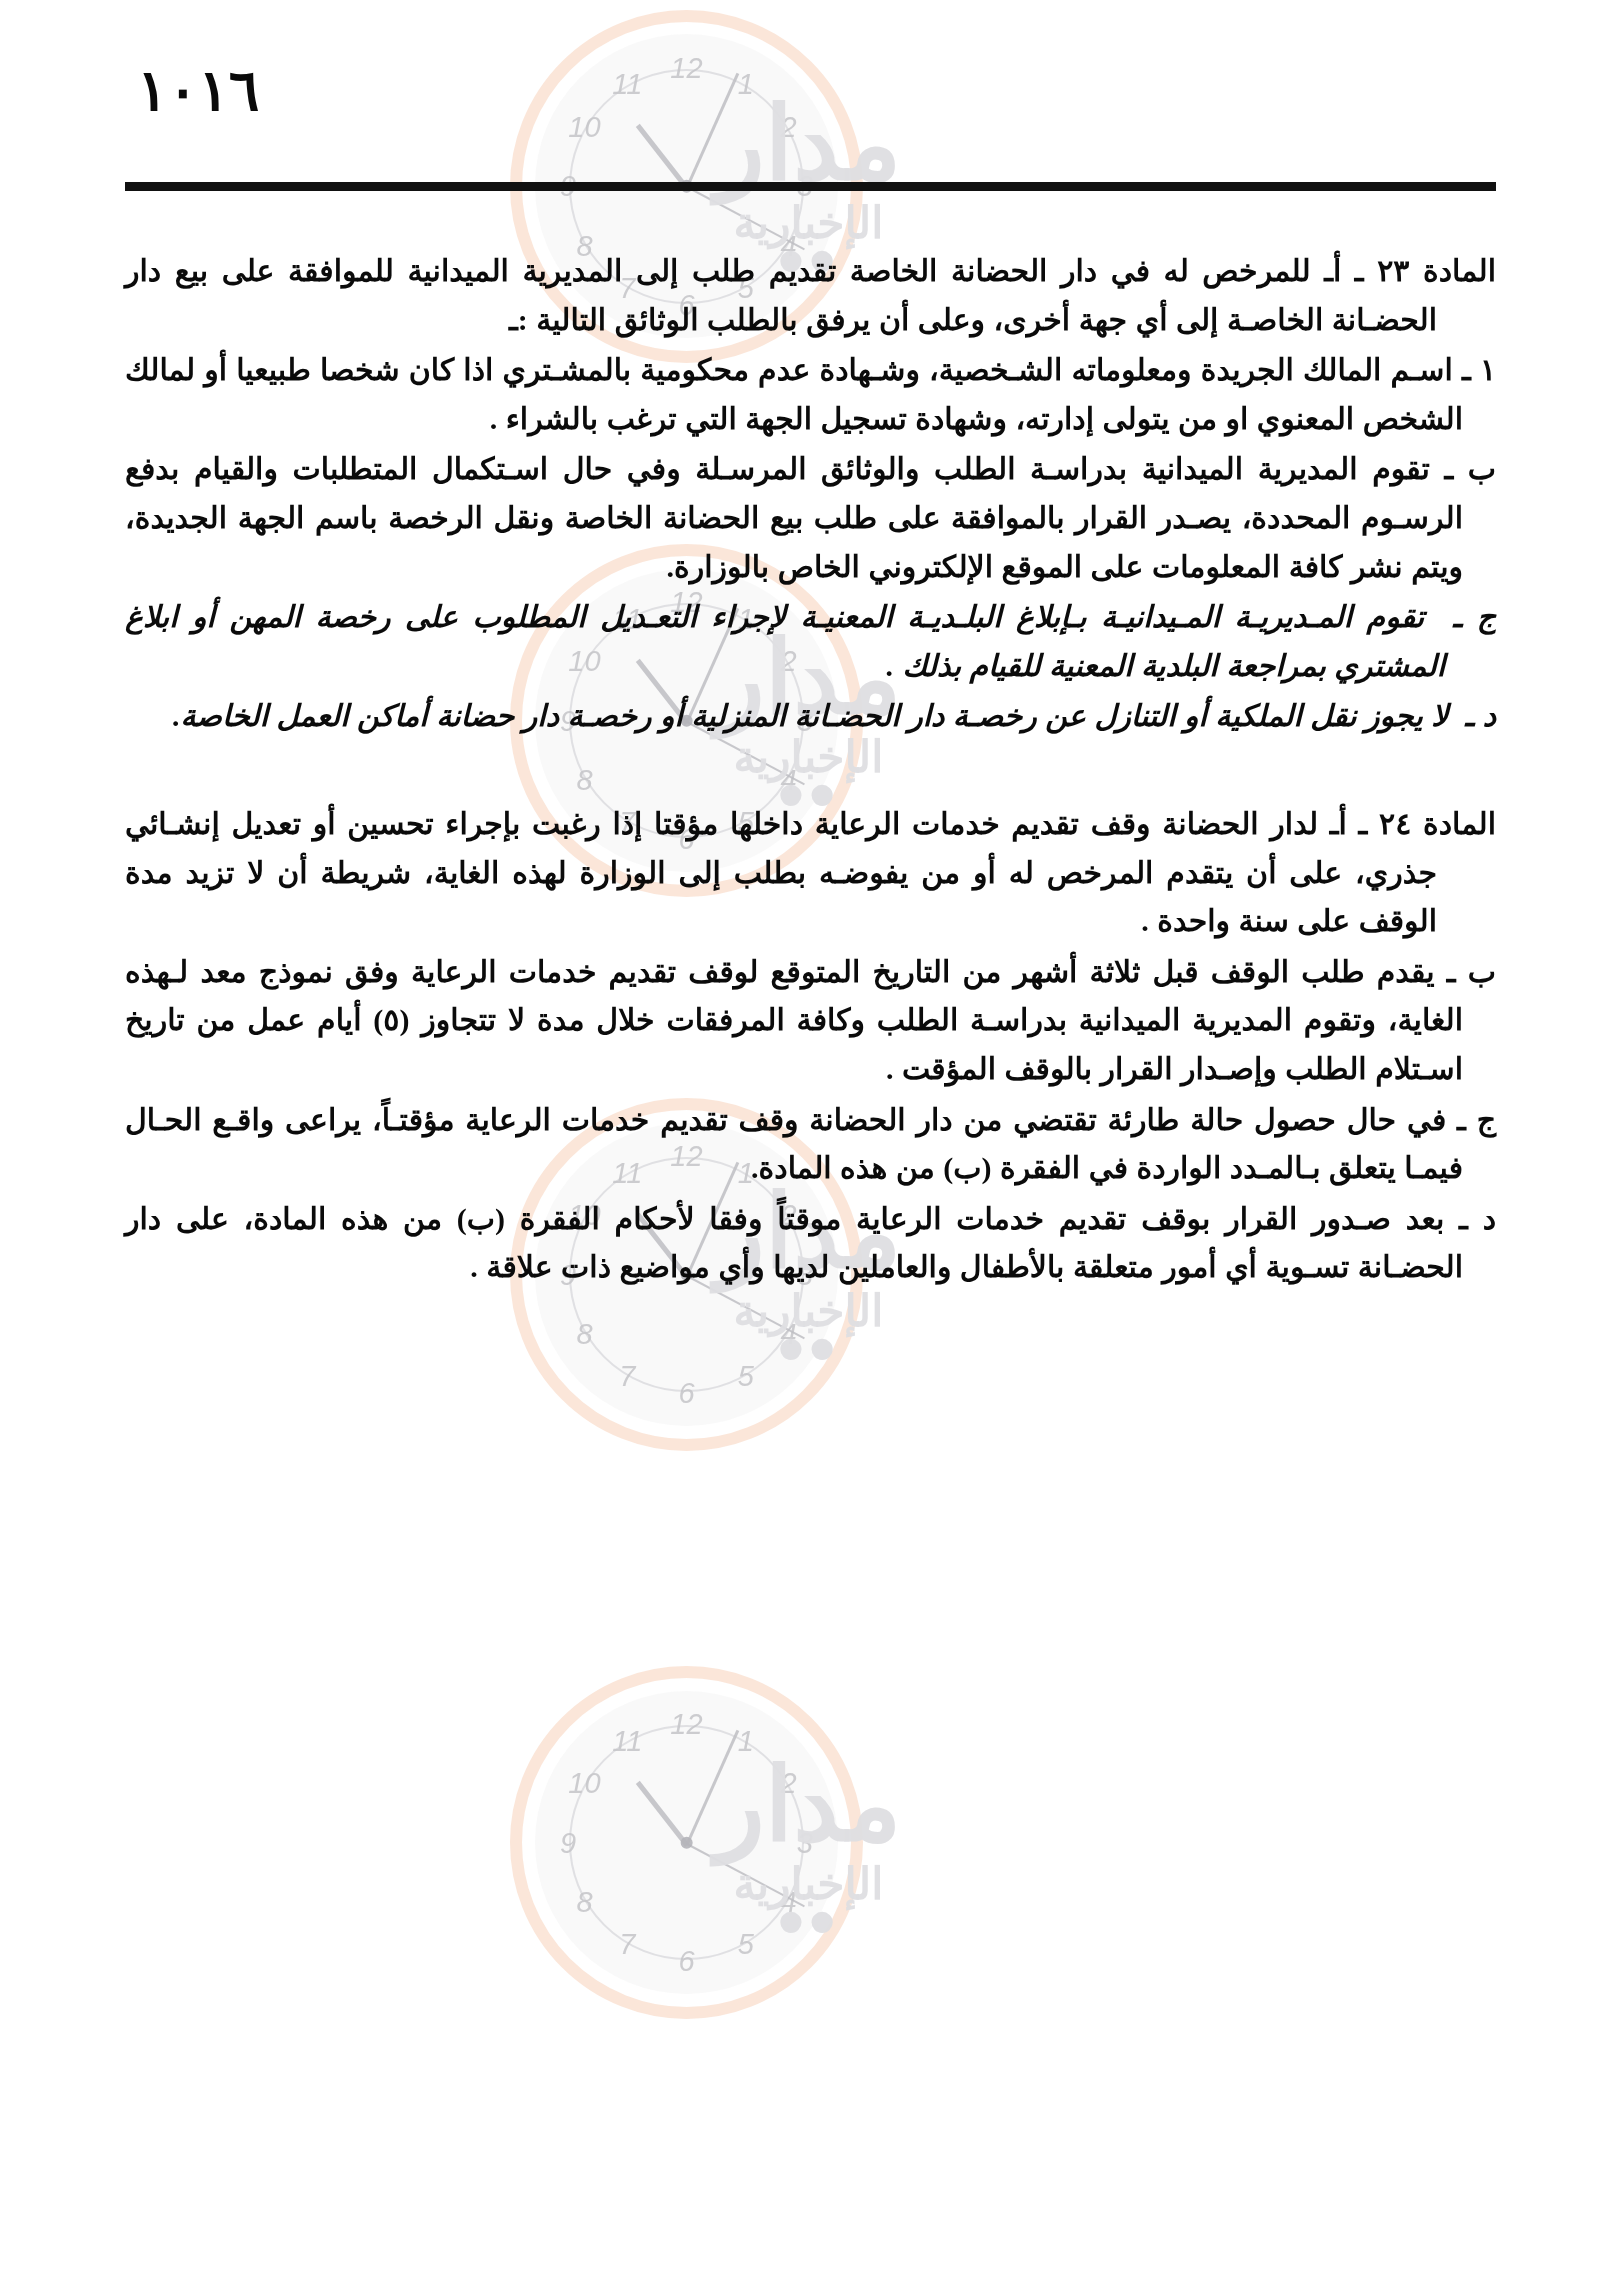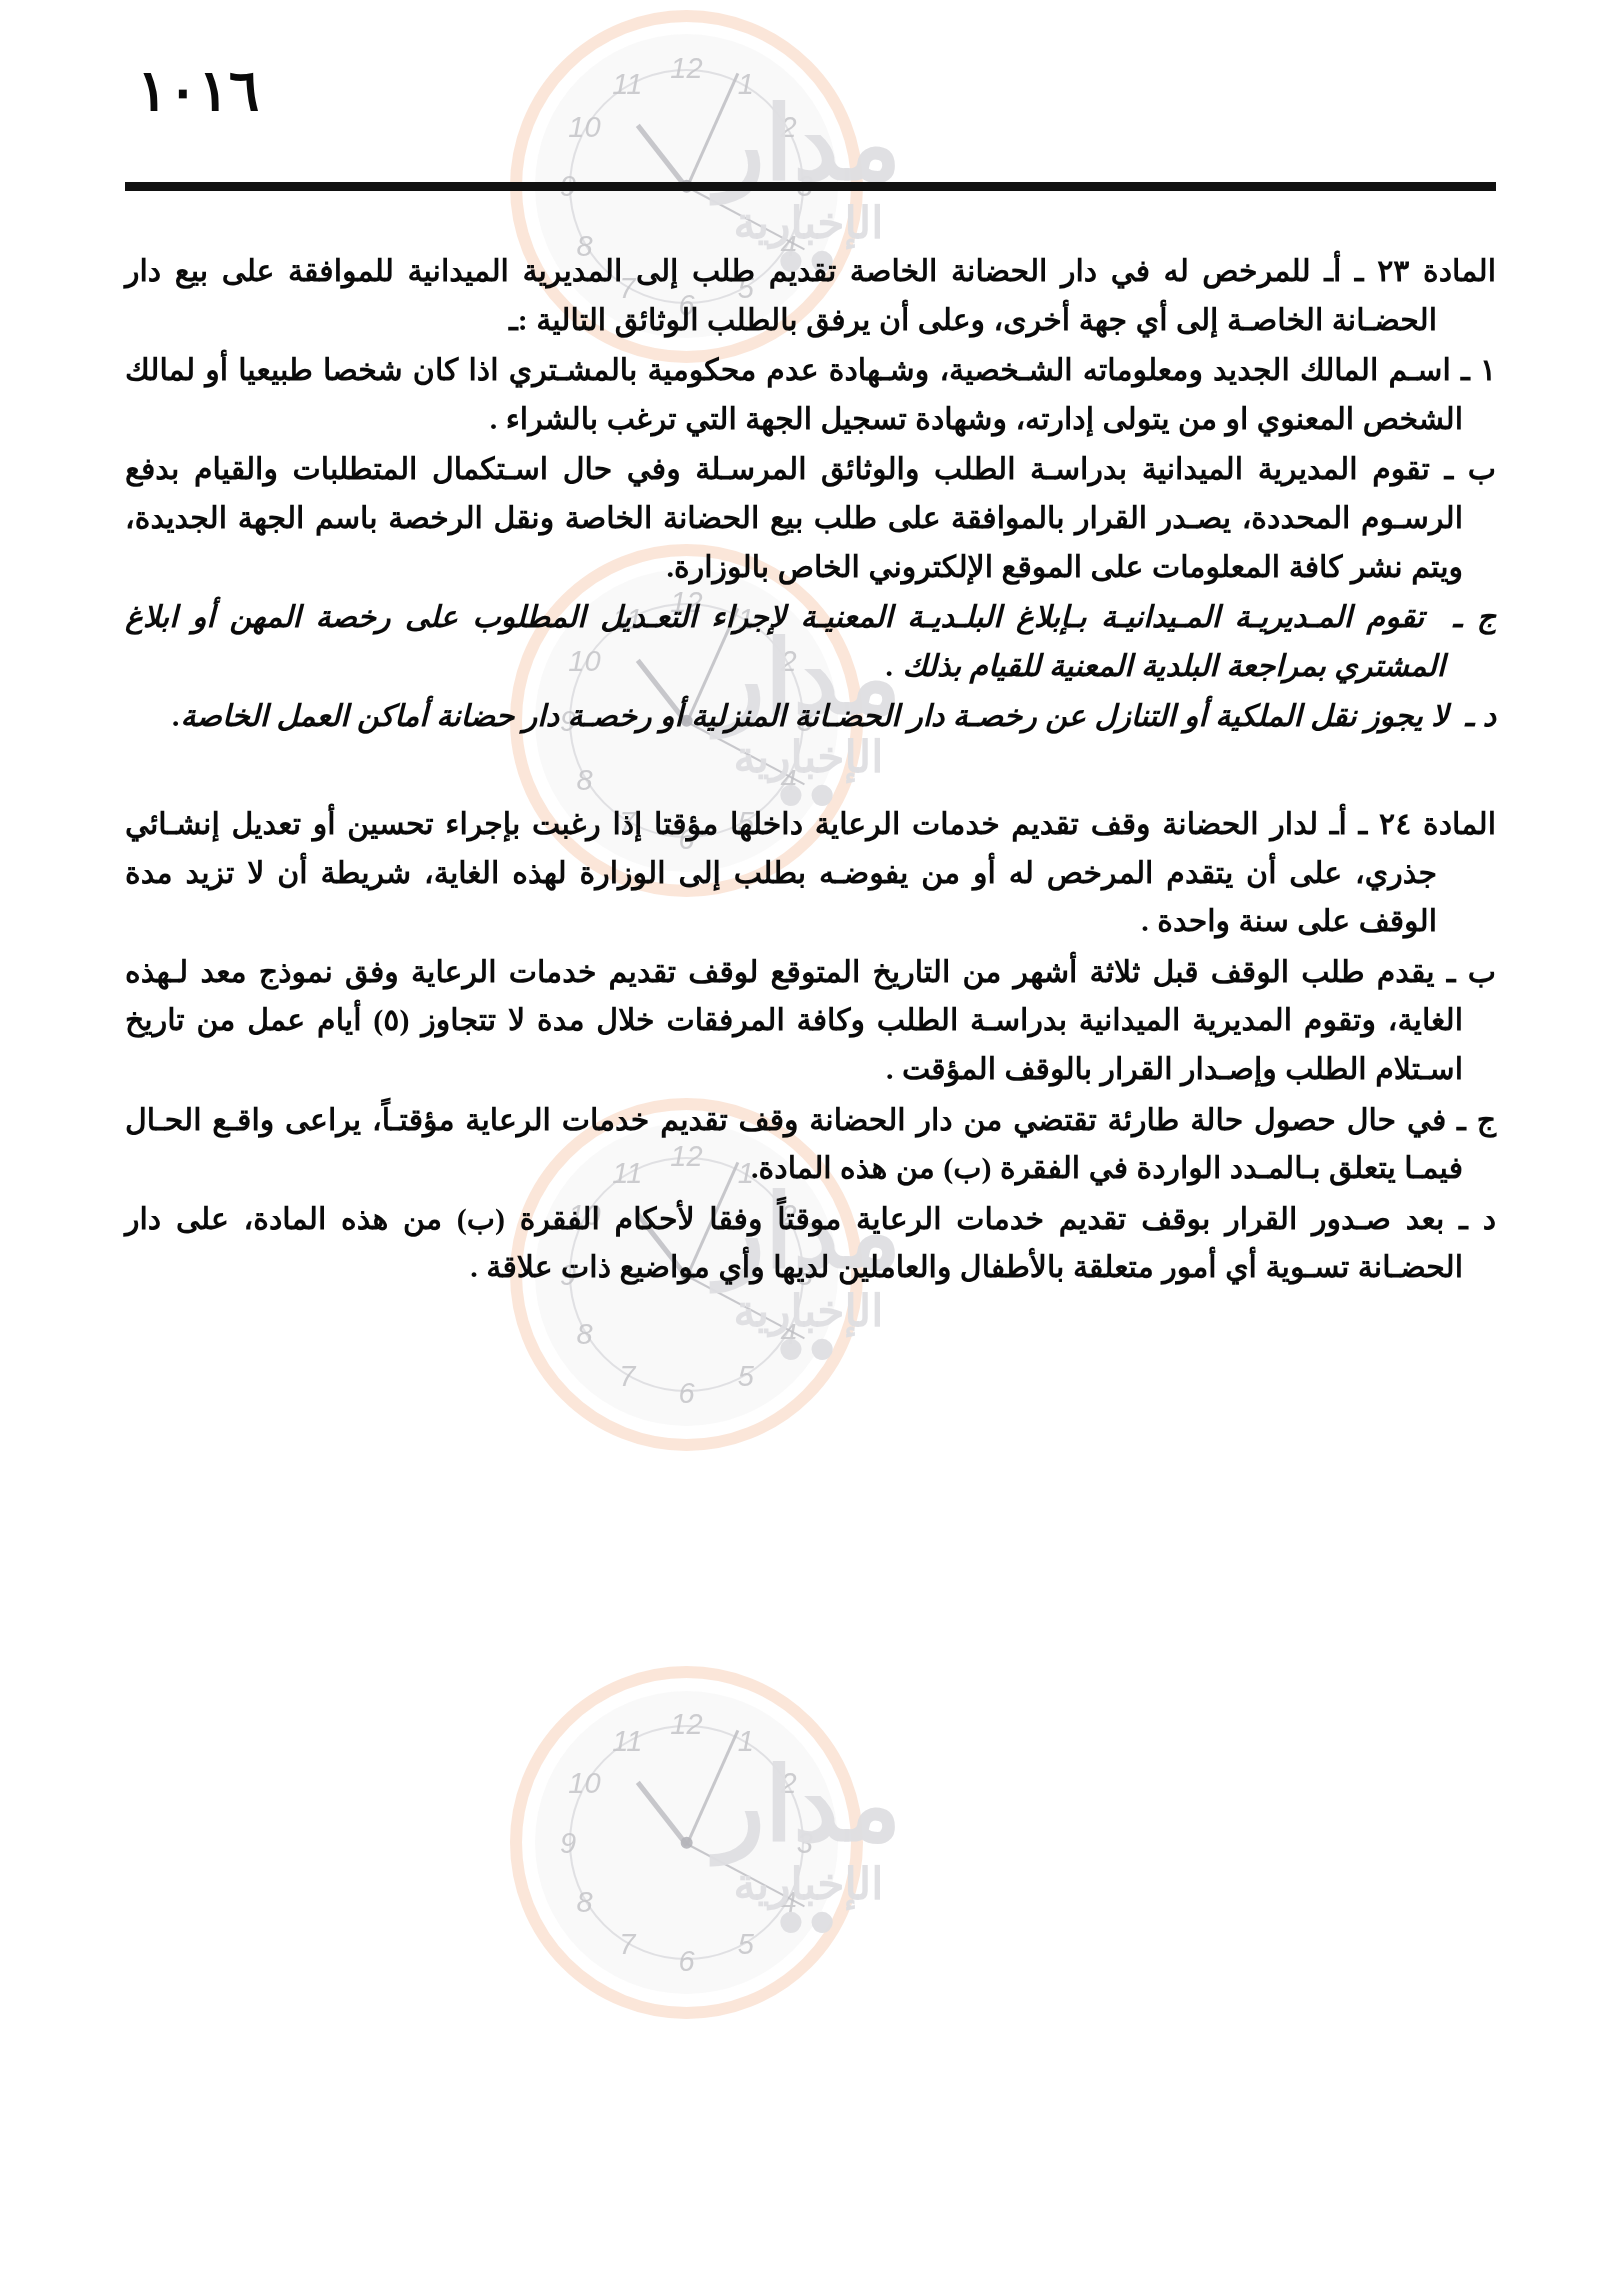--- a/index.html
+++ b/index.html
@@ -303,21 +303,21 @@
 
     <div class="page-number-wrap">١٠١٦</div>
 
     <div class="header-rule"></div>
 
 
     <div class="body">
 
       <p class="para indent-3"><span class="lbl">المادة ٢٣ ـ أـ</span> <span>للمرخص له في دار الحضانة الخاصة تقديم طلب إلى المديرية الميدانية للموافقة على بيع دار الحضـانة الخاصـة إلى أي جهة أخرى، وعلى أن يرفق بالطلب الوثائق التالية :ـ</span></p>
 
-      <p class="para indent-1"><span class="lbl">١ ـ</span> <span>اسـم المالك الجديد ومعلوماته الشـخصية، وشـهادة عدم محكومية بالمشـتري اذا كان شخصا طبيعيا أو لمالك الشخص المعنوي او من يتولى إدارته، وشهادة تسجيل الجهة التي ترغب بالشراء .</span></p>
+      <p class="para indent-1"><span class="lbl">١ ـ</span> <span>اسـم المالك الجريدة ومعلوماته الشـخصية، وشـهادة عدم محكومية بالمشـتري اذا كان شخصا طبيعيا أو لمالك الشخص المعنوي او من يتولى إدارته، وشهادة تسجيل الجهة التي ترغب بالشراء .</span></p>
 
 
       <p class="para indent-1"><span class="lbl">ب ـ</span> <span>تقوم المديرية الميدانية بدراسـة الطلب والوثائق المرسـلة وفي حال اسـتكمال المتطلبات والقيام بدفع الرسـوم المحددة، يصـدر القرار بالموافقة على طلب بيع الحضانة الخاصة ونقل الرخصة باسم الجهة الجديدة، ويتم نشر كافة المعلومات على الموقع الإلكتروني الخاص بالوزارة.</span></p>
 
       <p class="para indent-2"><span class="lbl">ج ـ</span>&nbsp; <span>تقوم المـديريـة المـيدانيـة بـإبلاغ البلـديـة المعنيـة لإجراء التعـديل المطلوب على رخصة المهن أو ابلاغ المشتري بمراجعة البلدية المعنية للقيام بذلك .</span></p>
 
       <p class="para indent-2"><span class="lbl">د ـ</span>&nbsp; <span>لا يجوز نقل الملكية أو التنازل عن رخصـة دار الحضـانة المنزلية أو رخصـة دار حضانة أماكن العمل الخاصة.</span></p>
 
       <div class="gap-lg"></div>
 

